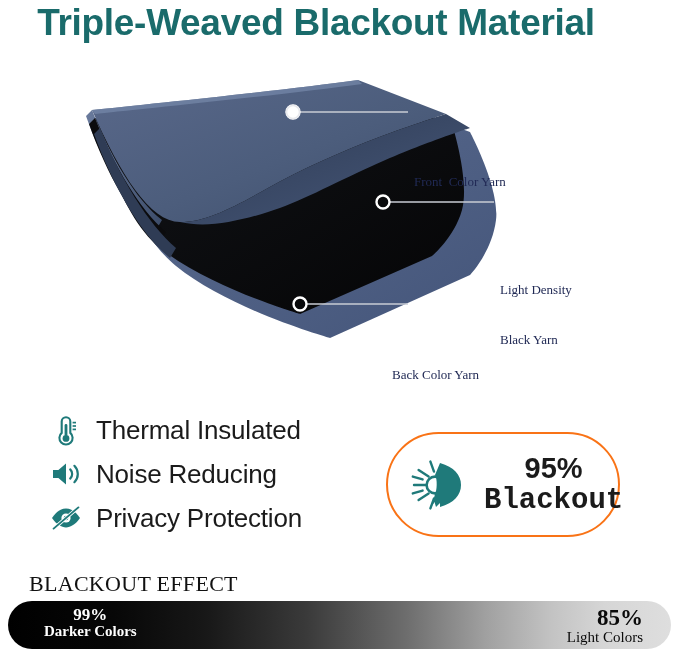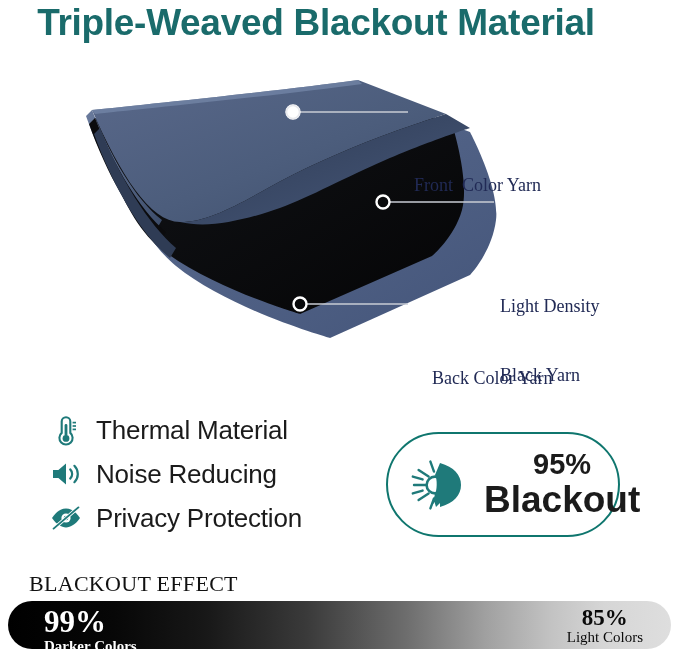--- a/index.html
+++ b/index.html
@@ -29,28 +29,28 @@
   .fabric-stage {
     position:absolute;
     left:0; top:70px;
     width:679px; height:300px;
   }
   .fabric-svg { display:block; width:679px; height:300px; }
 
   .callout-label {
     position:absolute;
     font-family:"Liberation Serif", serif;
-    font-size:18px;
+    font-size:13px;
     color:#212a55;
     line-height:1.28;
     white-space:pre;
   }
   .cl-front { left:414px; top:104px; }
   .cl-black { left:500px; top:179px; }
-  .cl-back  { left:432px; top:297px; }
+  .cl-back  { left:392px; top:297px; }
 
   
   .features {
     position:absolute;
     left:44px; top:408px;
     width:330px;
   }
   .feature-row {
     display:flex;
     align-items:center;
@@ -73,38 +73,38 @@
     margin-left:8px;
     letter-spacing:-0.2px;
     white-space:nowrap;
   }
 
   
   .badge {
     position:absolute;
     left:386px; top:432px;
     width:234px; height:105px;
-    border:2px solid #0f766e;
+    border:2px solid #f97316;
     border-radius:53px;
     background:#ffffff;
     display:flex;
     align-items:center;
     padding-left:16px;
   }
   .badge-icon { width:68px; height:68px; flex:0 0 68px; }
   .badge-text {
     margin-left:12px;
     text-align:center;
     font-family:"Liberation Sans", sans-serif;
     font-weight:bold;
     color:#1b1b1b;
     line-height:1.08;
   }
   .badge-pct { font-size:29px; display:block; }
-  .badge-word { font-size:37px; display:block; }
+  .badge-word { font-size:29px; display:block;font-family:Liberation Mono, monospace; }
 
   
   .effect-heading {
     position:absolute;
     left:29px; top:571px;
     font-family:Liberation Serif, serif;
     font-size:22px;
     color:#111111;
     letter-spacing:0.3px;
     white-space:nowrap;
@@ -126,29 +126,29 @@
       #dedede 100%);
   }
   .bar-left {
     position:absolute;
     left:44px; top:606px;
     color:#ffffff;
     font-family:"Liberation Serif", serif;
     font-weight:bold;
     line-height:1.06;
   }
-  .bar-left .pct { font-size:31px; display:block; }
+  .bar-left .pct { font-size:17px; display:block;text-align:center; }
   .bar-left .sub { font-size:15px; display:block; }
   .bar-right {
     position:absolute;
     right:36px; top:606px;
     color:#0a0a0a;
     font-family:"Liberation Serif", serif;
     font-weight:bold;
-    text-align:center;
+    text-align:right;
     line-height:1.06;
   }
   .bar-right .pct { font-size:23px; display:block; }
   .bar-right .sub { font-size:15px; display:block; font-weight:normal; }
 </style>
 </head>
 <body>
 
 <div class="title">Triple-Weaved Blackout Material</div>
 
@@ -241,21 +241,21 @@
     <span class="feature-icon">
       <svg width="30" height="34" viewBox="0 0 30 34" fill="none" stroke="#1f7a7a" stroke-width="2.1">
         <path d="M15 4.2 a4.3 4.3 0 0 1 4.3 4.3 v11.4 a6.6 6.6 0 1 1 -8.6 0 V8.5 A4.3 4.3 0 0 1 15 4.2 Z"></path>
         <circle cx="15" cy="25.4" r="3.4" fill="#1f7a7a" stroke="none"></circle>
         <rect x="13.6" y="11" width="2.8" height="12" rx="1.4" fill="#1f7a7a" stroke="none"></rect>
         <line x1="21.6" y1="9.6" x2="25" y2="9.6" stroke-width="1.7"></line>
         <line x1="21.6" y1="13" x2="25" y2="13" stroke-width="1.7"></line>
         <line x1="21.6" y1="16.4" x2="25" y2="16.4" stroke-width="1.7"></line>
       </svg>
     </span>
-    <span class="feature-label">Thermal Material</span>
+    <span class="feature-label">Thermal Insulated</span>
   </div>
 
   <div class="feature-row">
     <span class="feature-icon">
       <svg width="34" height="30" viewBox="0 0 34 30" fill="none">
         <path d="M4 11 h5.4 L17 4.6 v20.8 L9.4 19 H4 Z" fill="#1f7a7a"></path>
         <path d="M21.2 10.4 a6.4 6.4 0 0 1 0 9.2" stroke="#1f7a7a" stroke-width="2.2" stroke-linecap="round"></path>
         <path d="M25.4 6.8 a11.6 11.6 0 0 1 0 16.4" stroke="#1f7a7a" stroke-width="2.2" stroke-linecap="round"></path>
       </svg>
     </span>

